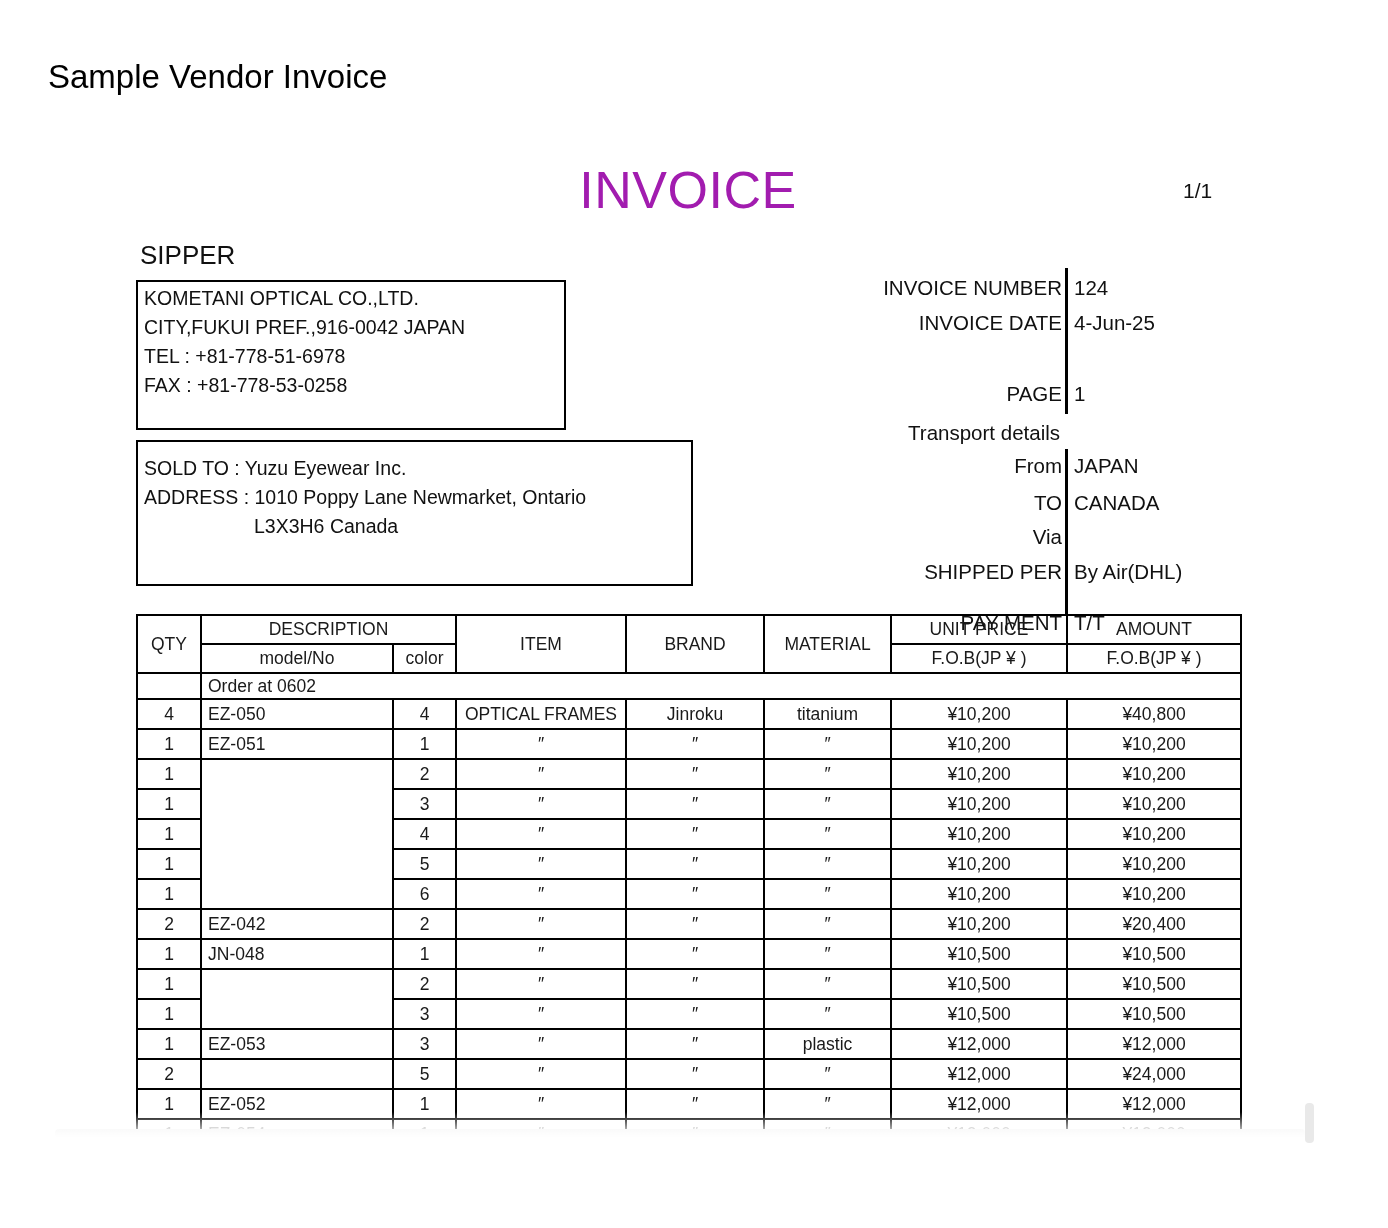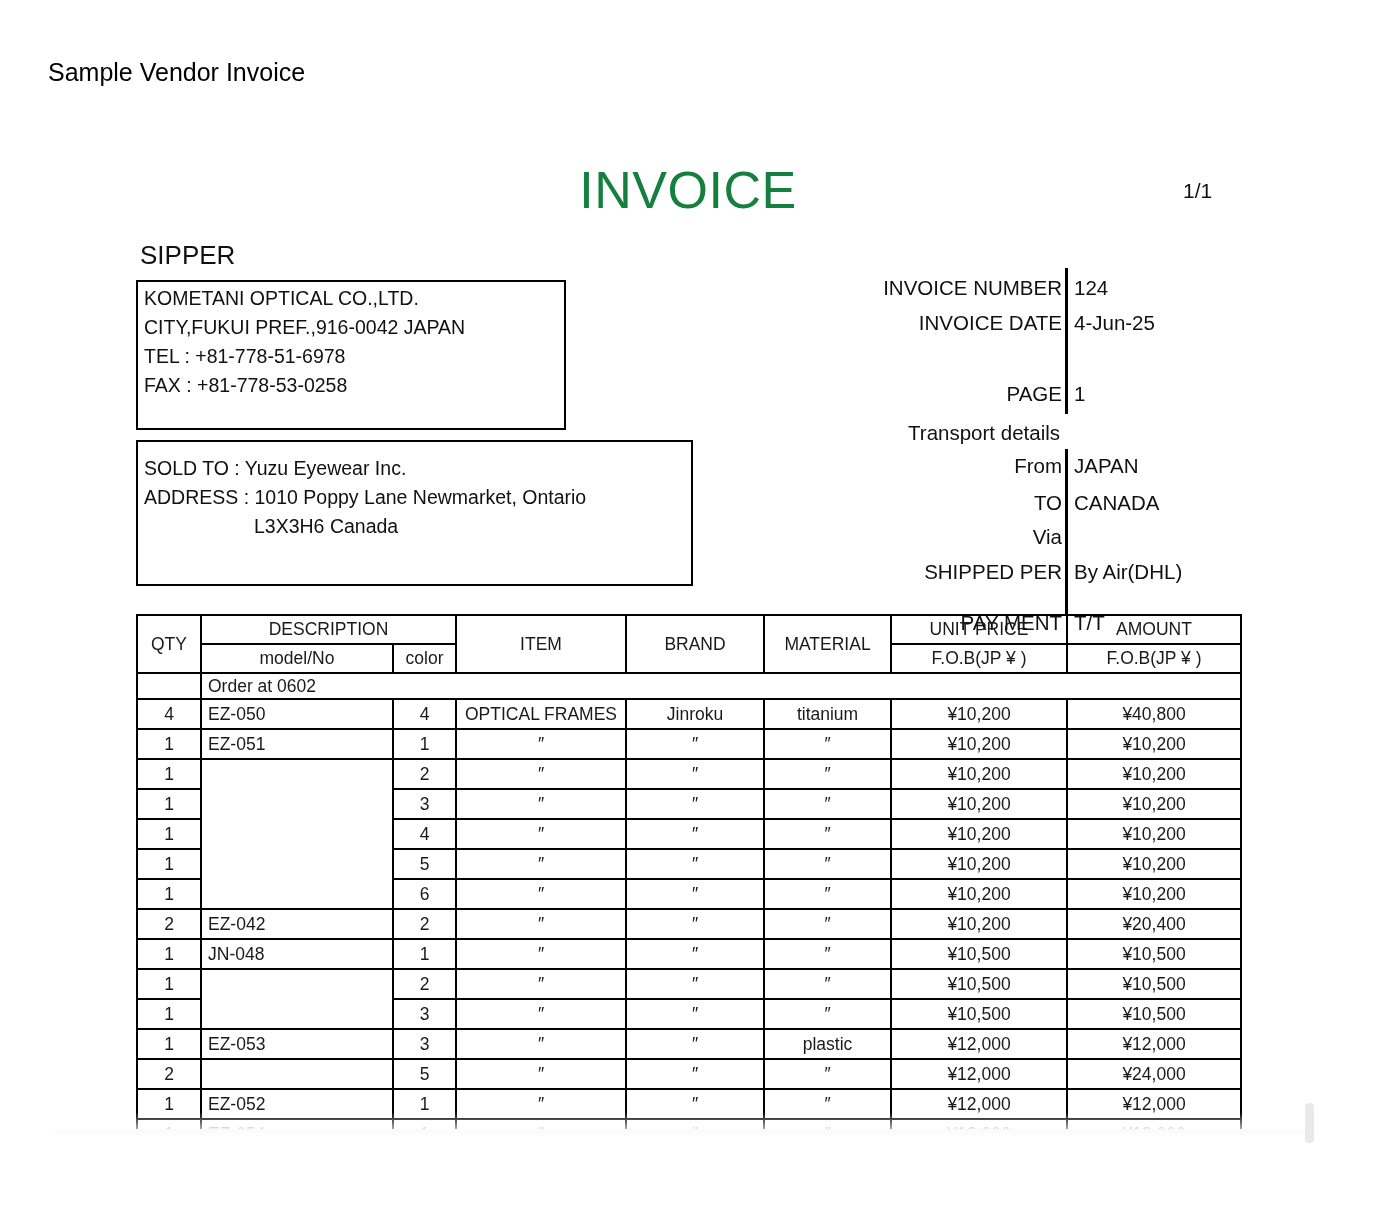--- a/index.html
+++ b/index.html
@@ -2,23 +2,23 @@
 <html><head>
 <meta charset="utf-8">
 <style>
   html,body{margin:0;padding:0;background:#ffffff;}
   .doc{
     position:relative;width:1388px;height:1228px;background:#ffffff;
     font-family:"Liberation Sans","DejaVu Sans",sans-serif;color:#111;
     overflow:hidden;
   }
   .abs{position:absolute;}
-  .sample-title{left:48px;top:58px;font-size:25px;color:#000;}
+  .sample-title{left:48px;top:58px;font-size:33px;color:#000;}
   .invoice-heading{left:136px;top:160px;width:1104px;text-align:center;
-    font-size:52px;color:#15803d;letter-spacing:0.5px;}
+    font-size:52px;color:#a21caf;letter-spacing:0.5px;}
   .page-indicator{left:1183px;top:179px;font-size:21px;}
   .shipper-label{left:140px;top:240px;font-size:26px;}
   .box{border:2px solid #000;font-size:19.5px;line-height:29px;box-sizing:border-box;}
   .shipper-box{left:136px;top:280px;width:430px;height:150px;padding:2px 6px;}
   .soldto-box{left:136px;top:440px;width:557px;height:146px;padding:12px 6px 0 6px;}
   .soldto-box .line3{padding-left:110px;}
   .kv-row{position:absolute;left:700px;height:25px;font-size:20.5px;white-space:nowrap;}
   .kv-row .lbl{display:inline-block;width:362px;text-align:right;vertical-align:top;}
   .kv-row .val{display:inline-block;padding-left:12px;vertical-align:top;}
   .transport-title{left:700px;top:421px;width:360px;text-align:right;font-size:20.5px;}

